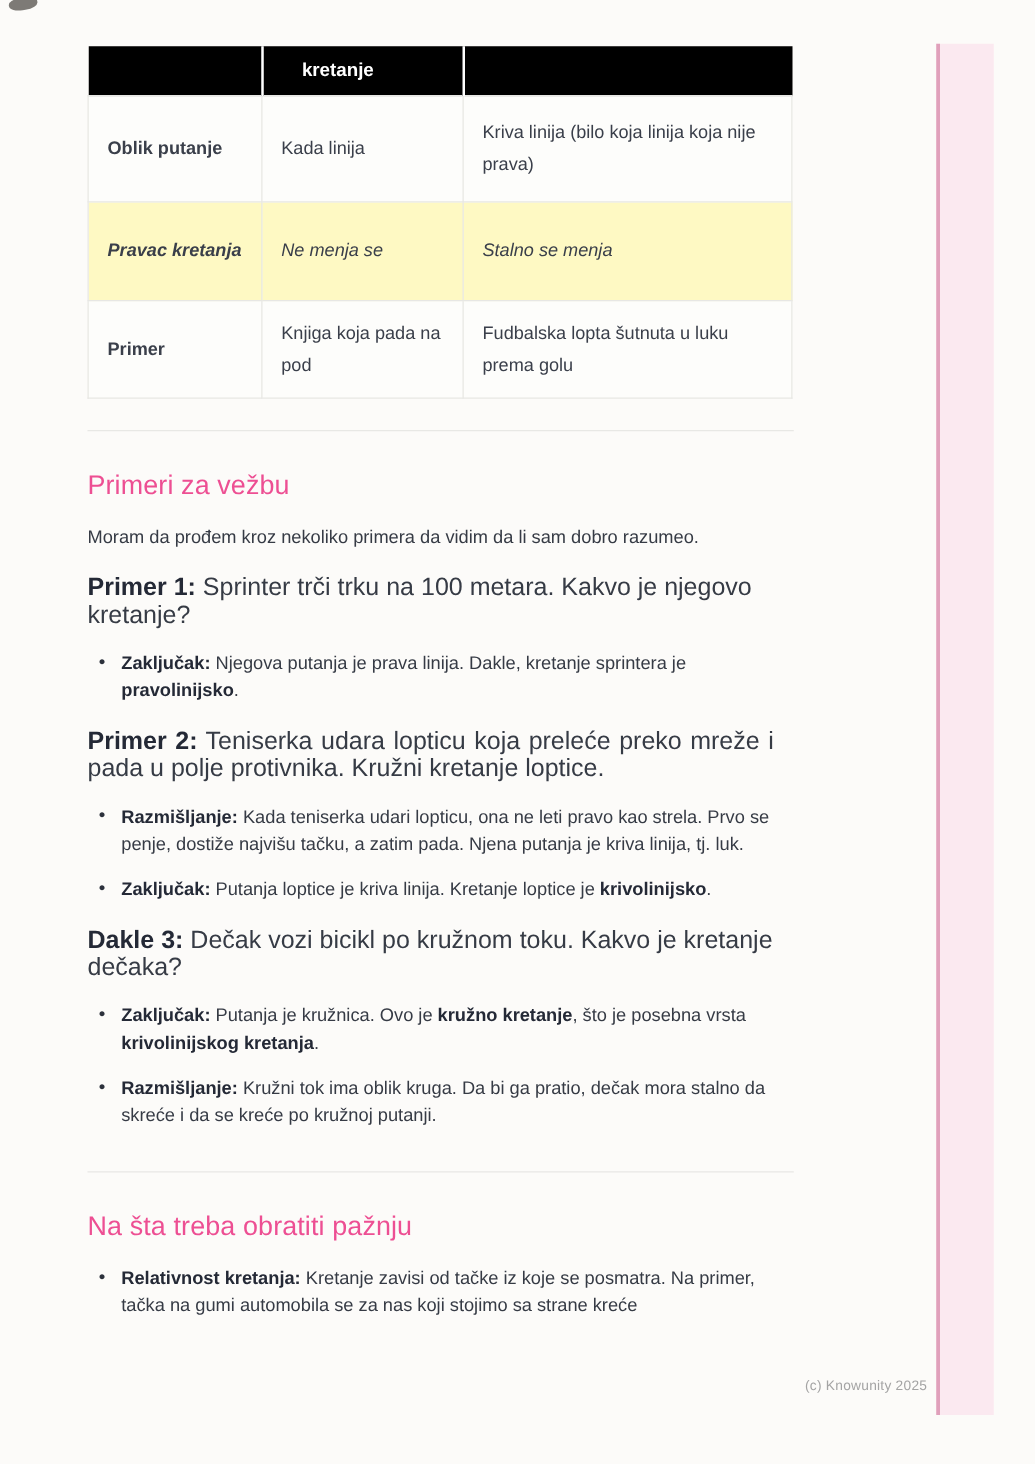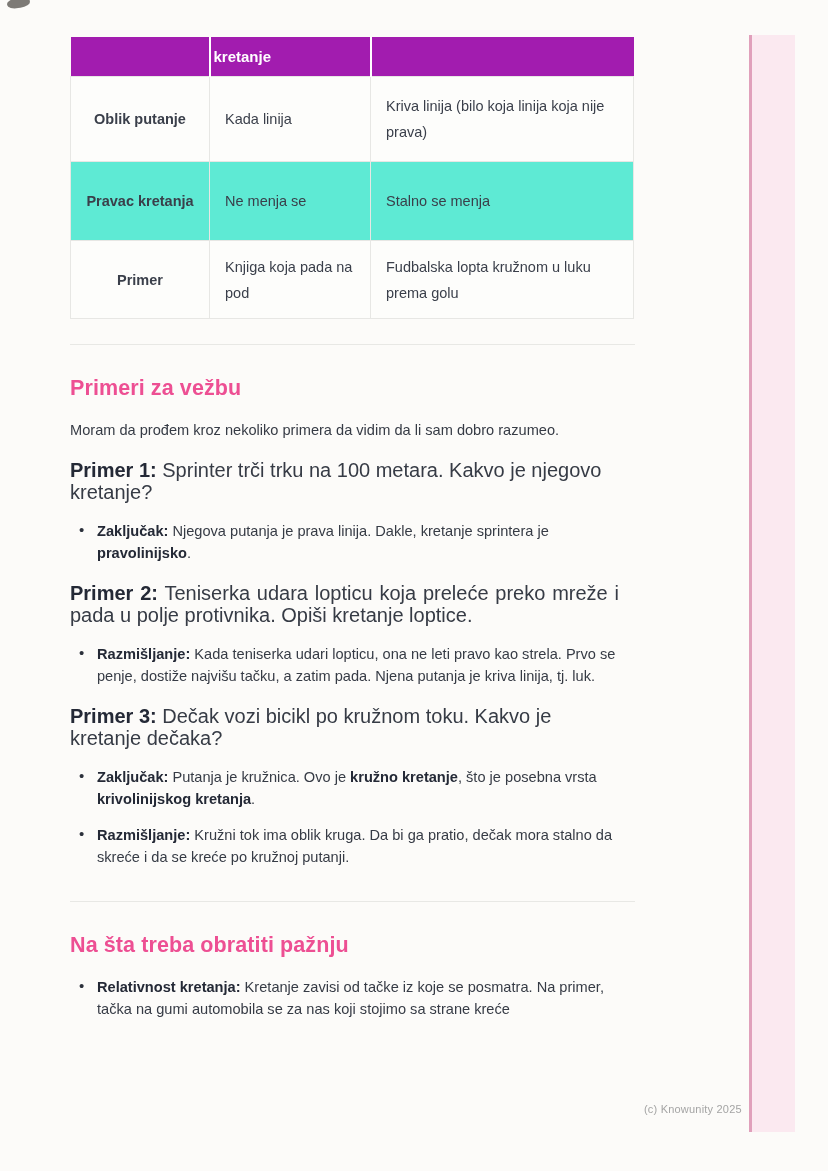--- a/index.html
+++ b/index.html
@@ -9,40 +9,40 @@
     font-family:"Liberation Sans","DejaVu Sans",sans-serif;
     color:#363b45;
   }
   .content{position:absolute;left:70px;top:0;width:565px;}
 
   
   table.cmp{border-collapse:collapse;margin-top:37px;width:564px;table-layout:fixed;}
   table.cmp col.c1{width:139px;}
   table.cmp col.c2{width:161px;}
   table.cmp th{
-    background:#a21caf;color:#ffffff;height:39px;
+    background:#000000;color:#ffffff;height:39px;
     font-size:15px;font-weight:700;text-align:left;
-    padding:0 3px;vertical-align:middle;
+    padding:0 31px;vertical-align:middle;
   }
   table.cmp th.sep{border-right:2px solid #ffffff;}
   table.cmp td{
     border:1px solid #e7e7e4;background:#fdfdfb;
     padding:12px 15px;font-size:14.5px;line-height:26px;
     vertical-align:middle;color:#3a3f4a;
   }
   tr.r1 td{height:60px;}
-  tr.r2 td{height:54px;background:#5eead4;}
+  tr.r2 td{height:54px;background:#fef9c3;font-style:italic;}
   tr.r3 td{height:53px;}
-  td.lbl{font-weight:700;color:#222836;text-align:center;}
+  td.lbl{font-weight:700;color:#222836;}
 
   
   hr.div{border:none;border-top:1px solid #e8e8e5;margin:25px 0 0 0;height:0;}
   hr.div2{border:none;border-top:1px solid #e8e8e5;margin:33px 0 0 0;height:0;}
   h2.sec{
-    color:#ed4f93;font-size:21.5px;line-height:28px;font-weight:700;
+    color:#ed4f93;font-size:21.5px;line-height:28px;font-weight:400;
     margin:29px 0 0 0;letter-spacing:0.1px;
   }
   p.body{font-size:14.6px;line-height:22px;margin:17px 0 11px 0;}
   p.para{font-size:20px;line-height:22px;margin:18px 16px 0 0;}
   p.just{text-align:justify;}
   b{color:#242936;font-weight:700;}
   ul.blt{list-style:none;margin:17px 0 0 0;padding:0;}
   ul.blt li{
     position:relative;padding-left:27px;margin-top:14px;
     font-size:14.6px;line-height:22px;
@@ -97,44 +97,45 @@
         <td>Kriva linija (bilo koja linija koja nije prava)</td>
       </tr>
       <tr class="r2">
         <td class="lbl">Pravac kretanja</td>
         <td>Ne menja se</td>
         <td>Stalno se menja</td>
       </tr>
       <tr class="r3">
         <td class="lbl">Primer</td>
         <td>Knjiga koja pada na pod</td>
-        <td>Fudbalska lopta kružnom u luku prema golu</td>
+        <td>Fudbalska lopta šutnuta u luku prema golu</td>
       </tr>
     </tbody>
   </table>
 
   <hr class="div">
 
   <h2 class="sec">Primeri za vežbu</h2>
 
   <p class="body">Moram da prođem kroz nekoliko primera da vidim da li sam dobro razumeo.</p>
 
   <p class="para"><b>Primer 1:</b><span> Sprinter trči trku na 100 metara. Kakvo je njegovo kretanje?</span></p>
 
   <ul class="blt">
     <li><b>Zaključak:</b><span> Njegova putanja je prava linija. Dakle, kretanje sprintera je </span><b>pravolinijsko</b><span>.</span></li>
   </ul>
 
-  <p class="para just"><b>Primer 2:</b><span> Teniserka udara lopticu koja preleće preko mreže i pada u polje protivnika. Opiši kretanje loptice.</span></p>
+  <p class="para just"><b>Primer 2:</b><span> Teniserka udara lopticu koja preleće preko mreže i pada u polje protivnika. Kružni kretanje loptice.</span></p>
 
   <ul class="blt">
     <li><b>Razmišljanje:</b><span> Kada teniserka udari lopticu, ona ne leti pravo kao strela. Prvo se penje, dostiže najvišu tačku, a zatim pada. Njena putanja je kriva linija, tj. luk.</span></li>
+    <li><b>Zaključak:</b><span> Putanja loptice je kriva linija. Kretanje loptice je </span><b>krivolinijsko</b><span>.</span></li>
   </ul>
 
-  <p class="para"><b>Primer 3:</b><span> Dečak vozi bicikl po kružnom toku. Kakvo je kretanje dečaka?</span></p>
+  <p class="para"><b>Dakle 3:</b><span> Dečak vozi bicikl po kružnom toku. Kakvo je kretanje dečaka?</span></p>
 
   <ul class="blt">
     <li><b>Zaključak:</b><span> Putanja je kružnica. Ovo je </span><b>kružno kretanje</b><span>, što je posebna vrsta </span><b>krivolinijskog kretanja</b><span>.</span></li>
     <li><b>Razmišljanje:</b><span> Kružni tok ima oblik kruga. Da bi ga pratio, dečak mora stalno da skreće i da se kreće po kružnoj putanji.</span></li>
   </ul>
 
   <hr class="div2">
 
   <h2 class="sec">Na šta treba obratiti pažnju</h2>
 

